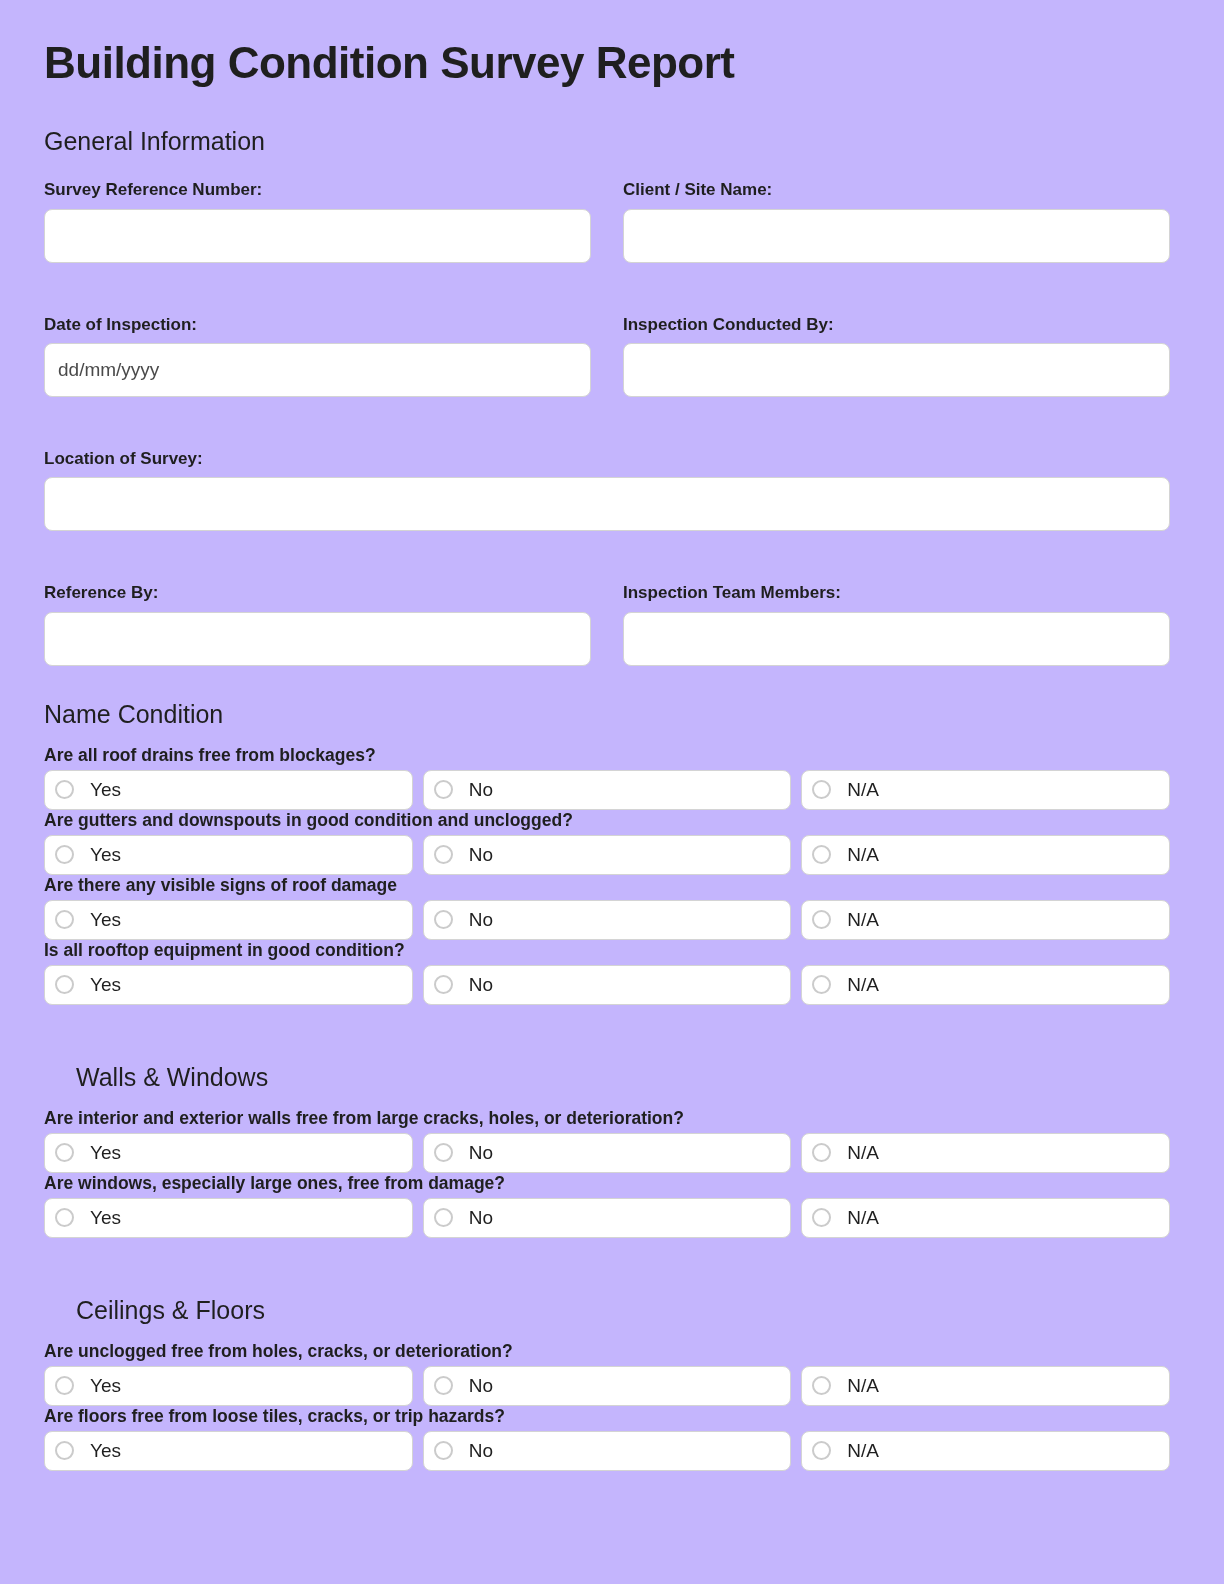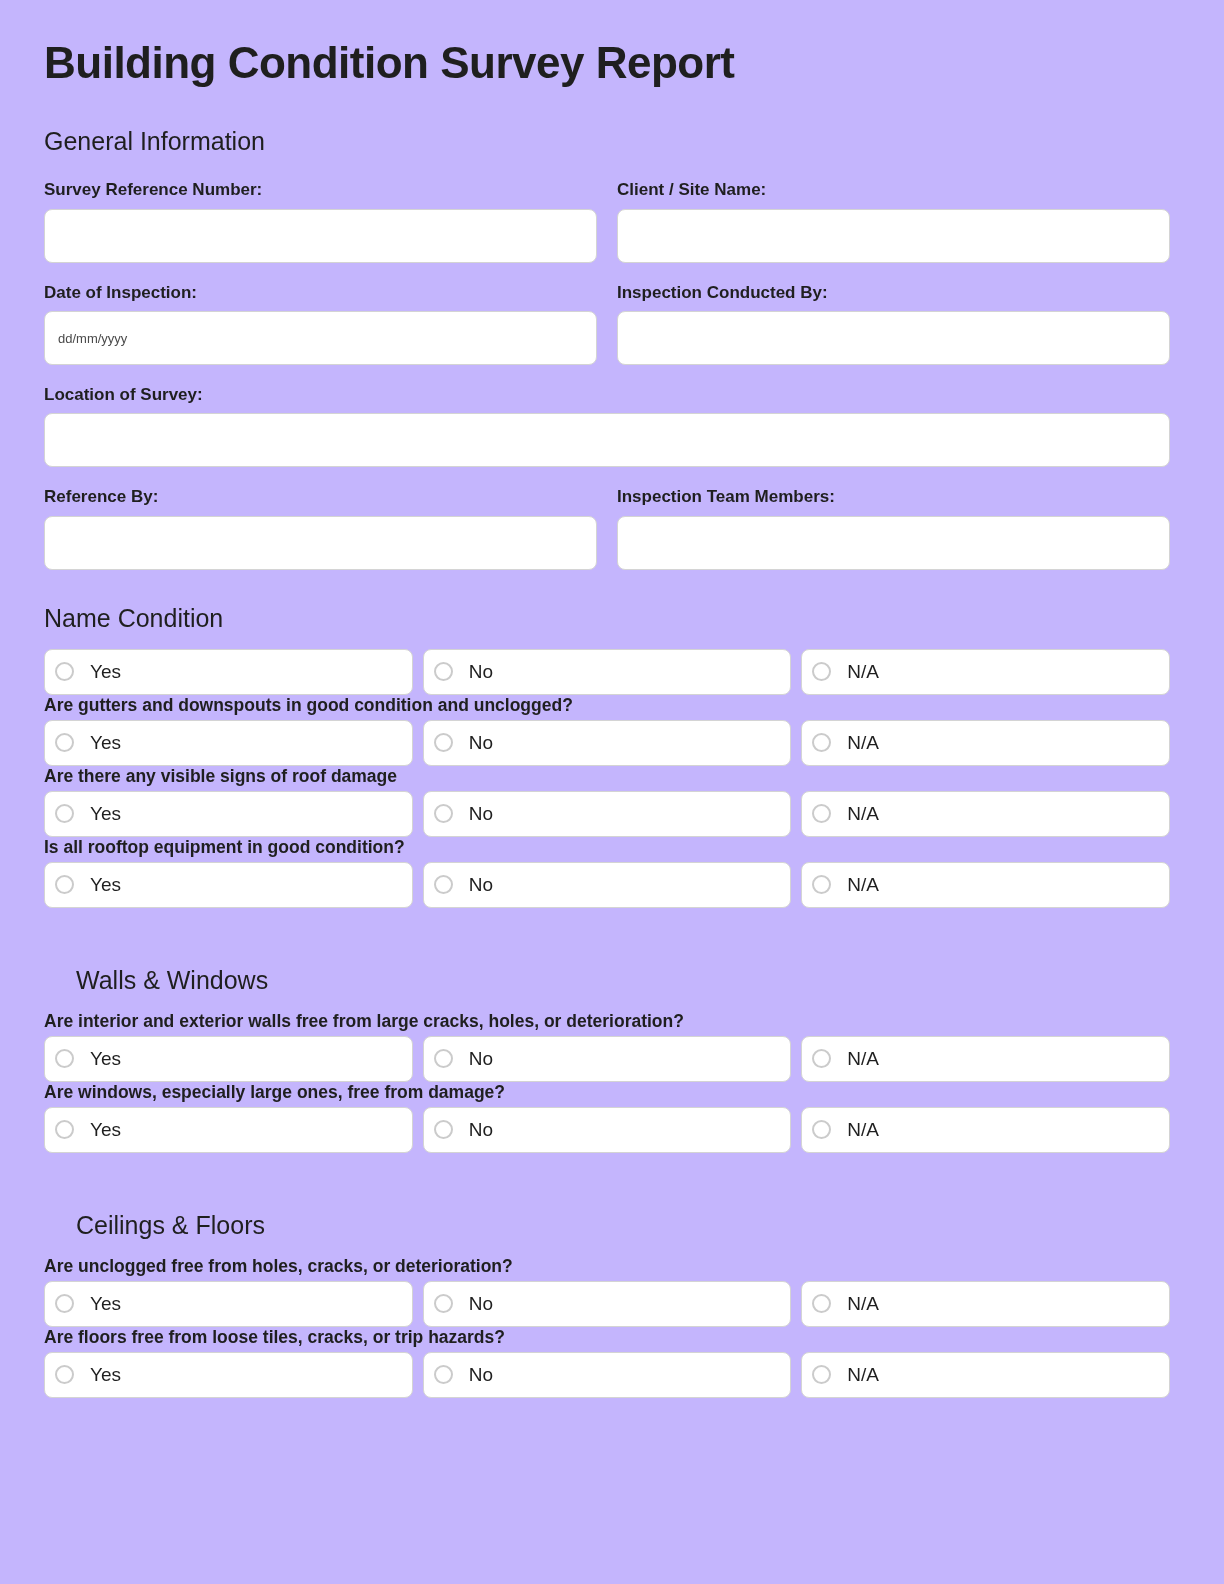--- a/index.html
+++ b/index.html
@@ -34,40 +34,41 @@
   h2.general-heading { margin-top: 40px; }
   h2.after-fields  { margin-top: 14px; }
   h2.after-options { margin-top: 58px; margin-left: 32px; }
 
   
   .fields-grid {
     display: grid;
     grid-template-columns: 1fr 1fr;
     column-gap: 20px;
     margin-top: 24px;
+    gap: 32px;
   }
   .field { margin-bottom: 20px; }
   .field.full { grid-column: 1 / span 2; }
   .field-label {
     display: block;
     font-size: 17px;
     font-weight: bold;
     line-height: 1.2;
     margin-bottom: 8px;
     color: #1f1f1f;
   }
   .text-input {
     display: block;
     width: 100%;
     height: 54px;
     border: 1px solid #d4d4d4;
     border-radius: 8px;
     background: #ffffff;
     font-family: "Liberation Sans", sans-serif;
-    font-size: 13px;
+    font-size: 19px;
     color: #1f1f1f;
     padding: 0 13px;
     outline: none;
   }
   .text-input::placeholder { color: #4a4a4a; opacity: 1; }
 
   
   .question { }
   h2.section-heading + .question { margin-top: 16px; }
   .q-label {
@@ -76,21 +77,21 @@
     line-height: 1.2;
     margin-bottom: 4px;
     color: #1f1f1f;
   }
   .options {
     display: grid;
     grid-template-columns: 1fr 1fr 1fr;
     column-gap: 10px;
   }
   .option {
-    height: 46px;
+    height: 40px;
     border: 1px solid #d4d4d4;
     border-radius: 8px;
     background: #ffffff;
     display: flex;
     align-items: center;
     padding-left: 10px;
     cursor: pointer;
   }
   .radio {
     width: 19px;
@@ -151,20 +152,21 @@
     <div class="field">
       <label class="field-label">Inspection Team Members:</label>
       <input class="text-input" type="text" style="">
     </div>
 
   </div>
 
   <h2 class="section-heading after-fields">Name Condition</h2>
 
   <div class="question">
+    <div class="q-label">Are all roof drains free from blockages?</div>
     <div class="options">
       <div class="option" role="radio" aria-checked="false">
         <span class="radio"></span>
         <span class="opt-label">Yes</span>
       </div>
       <div class="option" role="radio" aria-checked="false">
         <span class="radio"></span>
         <span class="opt-label">No</span>
       </div>
       <div class="option" role="radio" aria-checked="false">

